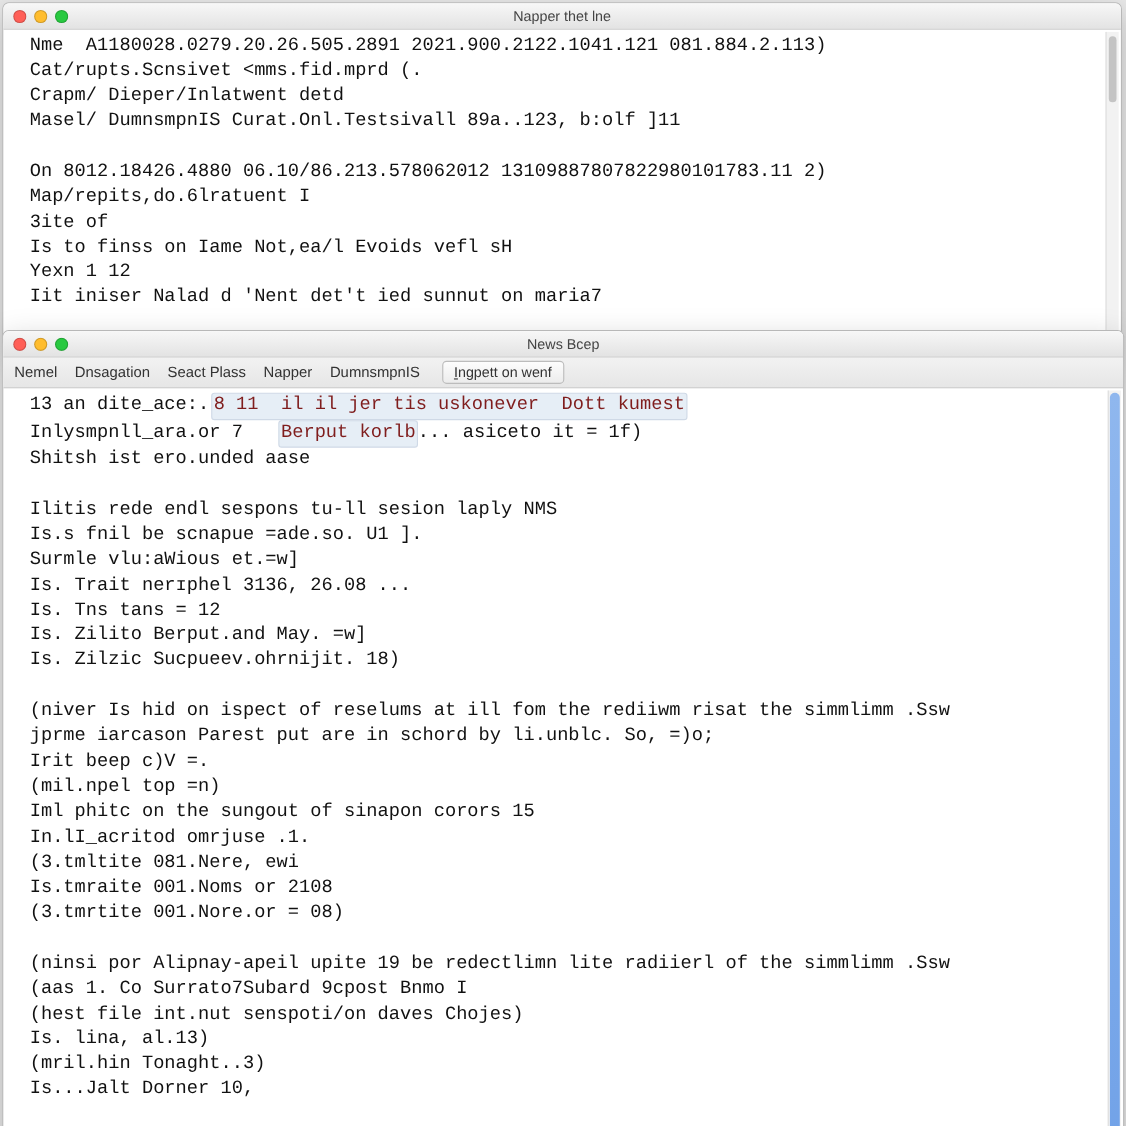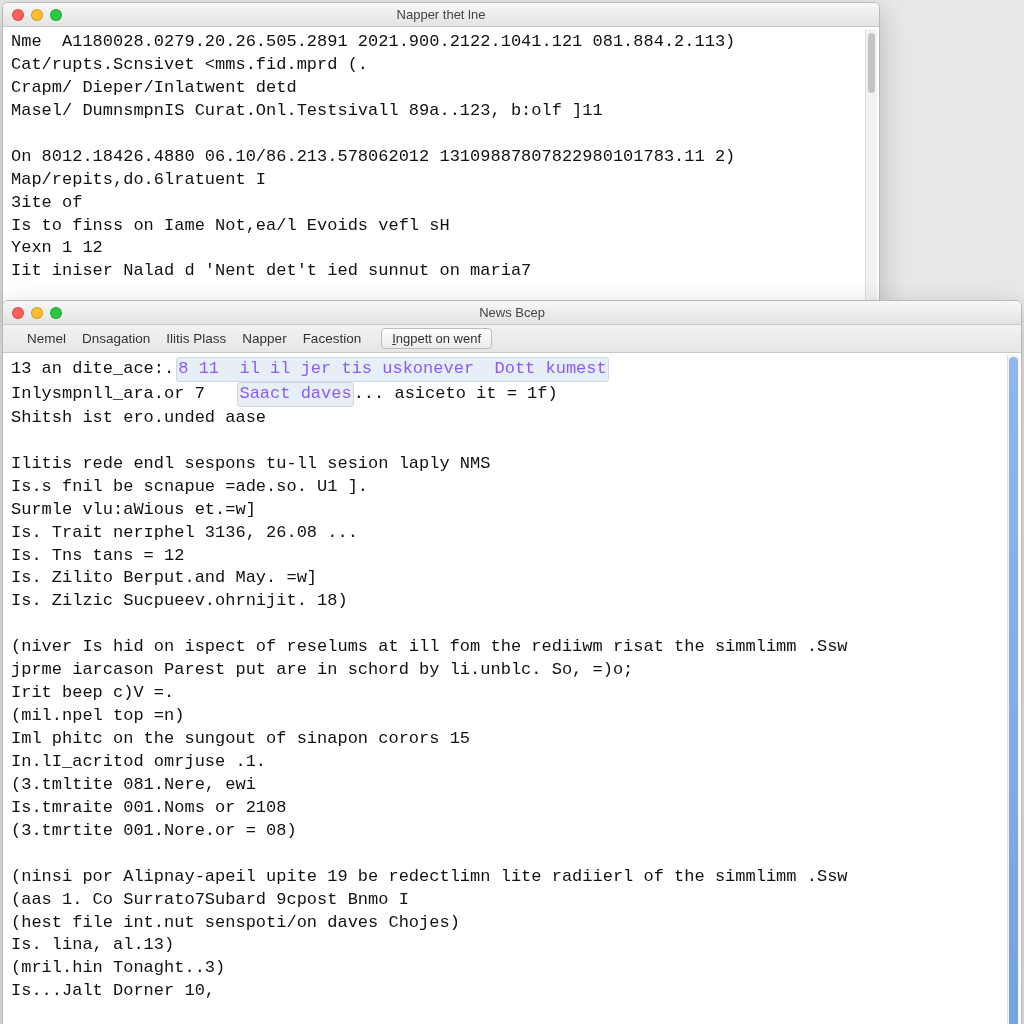--- a/index.html
+++ b/index.html
@@ -52,43 +52,44 @@
     pointer-events: none;
   }
   .content {
     font-family: "Courier New", Courier, monospace;
     font-size: 17px;
     line-height: 1.35;
     white-space: pre;
     padding: 4px 8px 8px 8px;
     color: #111;
     overflow: hidden;
+    margin-left: 16px;
   }
   
-  #win-back { left: 2px; top: 2px; width: 878px; height: 310px; }
+  #win-back { left: 2px; top: 2px; width: 1018px; height: 310px; }
   #win-back .content { height: calc(100% - 24px); }
   #win-back .scrollbar {
     position: absolute; right: 2px; top: 26px; width: 12px; bottom: 2px;
     background: #f2f2f2; border-left: 1px solid #ddd;
   }
   #win-back .scrollthumb {
     position: absolute; left: 2px; right: 2px; top: 4px; height: 60px;
     background: #c4c4c4; border-radius: 5px;
   }
 
   
   #win-front { left: 2px; top: 300px; width: 1020px; height: 932px; }
   #win-front .toolbar {
     height: 28px;
     background: linear-gradient(#f2f2f2, #e6e6e6);
     border-bottom: 1px solid #c9c9c9;
     display: flex;
     align-items: center;
     gap: 16px;
-    padding: 0 24px;
+    padding: 0 10px;
     font-size: 13.5px;
     color: #333;
   }
   #win-front .toolbar .tab { cursor: default; }
   #win-front .toolbar .tab.bold { font-weight: 400; }
   #win-front .toolbar .search-btn {
     margin-left: 4px;
     background: linear-gradient(#fdfdfd,#ececec);
     border: 1px solid #bcbcbc;
     border-radius: 4px;
@@ -97,21 +98,21 @@
     color: #333;
     font-family: inherit;
     text-align: center;
   }
   #win-front .toolbar .search-btn .underline { text-decoration: underline; }
   #win-front .hl {
     display: inline-block;
     background: #e6eef6;
     border: 1px solid #cfd9e6;
     border-radius: 3px;
-    color: #8b5cf6;
+    color: #7f1d1d;
     padding: 0 1px;
     margin-left: 2px;
   }
   #win-front .content { height: calc(100% - 24px - 28px); }
   #win-front .scrollbar {
     position: absolute; right: 2px; top: 54px; width: 12px; bottom: 2px;
     background: #f2f2f2; border-left: 1px solid #ddd;
   }
   #win-front .scrollthumb {
     position: absolute; left: 1px; right: 1px; top: 2px; bottom: 2px;
@@ -153,30 +154,30 @@
       <div class="tl red"></div>
       <div class="tl yellow"></div>
       <div class="tl green"></div>
     </div>
     <div class="title">News Bcep</div>
   </div>
 
   <div class="toolbar">
     <span class="tab">Nemel</span>
     <span class="tab bold">Dnsagation</span>
-    <span class="tab">Ilitis Plass</span>
+    <span class="tab">Seact Plass</span>
     <span class="tab">Napper</span>
-    <span class="tab">Facestion</span>
+    <span class="tab">DumnsmpnIS</span>
     <button class="search-btn">
       <span class="underline">I</span><span>ngpett on wenf</span>
     </button>
   </div>
 
   <div class="content" id="front-content"><span>13 an dite_ace:.</span><span class="hl">8 11  il il jer tis uskonever  Dott kumest</span>
-<span>Inlysmpnll_ara.or 7   </span><span class="hl">Saact daves</span><span>... asiceto it = 1f)</span>
+<span>Inlysmpnll_ara.or 7   </span><span class="hl">Berput korlb</span><span>... asiceto it = 1f)</span>
 Shitsh ist ero.unded aase
 
 Ilitis rede endl sespons tu-ll sesion laply NMS
 Is.s fnil be scnapue =ade.so. U1 ].
 Surmle vlu:aWious et.=w]
 Is. Trait nerɪphel 3136, 26.08 ...
 Is. Tns tans = 12
 Is. Zilito Berput.and May. =w]
 Is. Zilzic Sucpueev.ohrnijit. 18)
 

